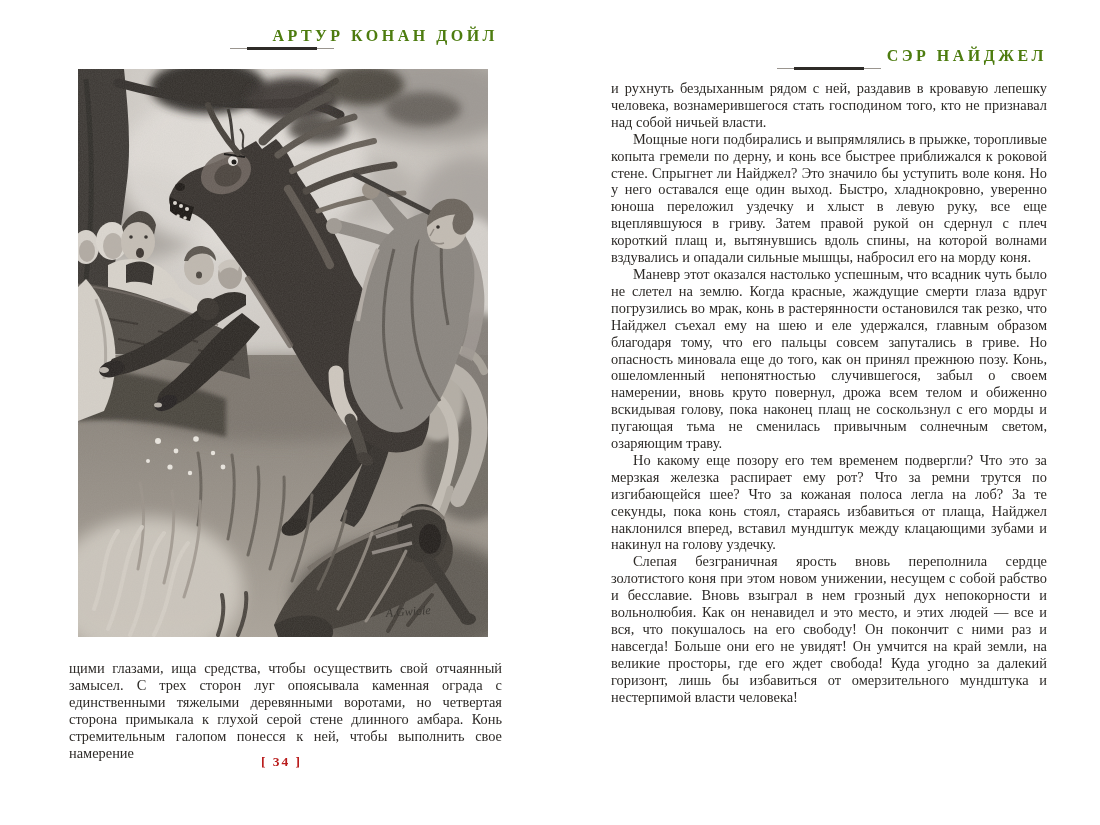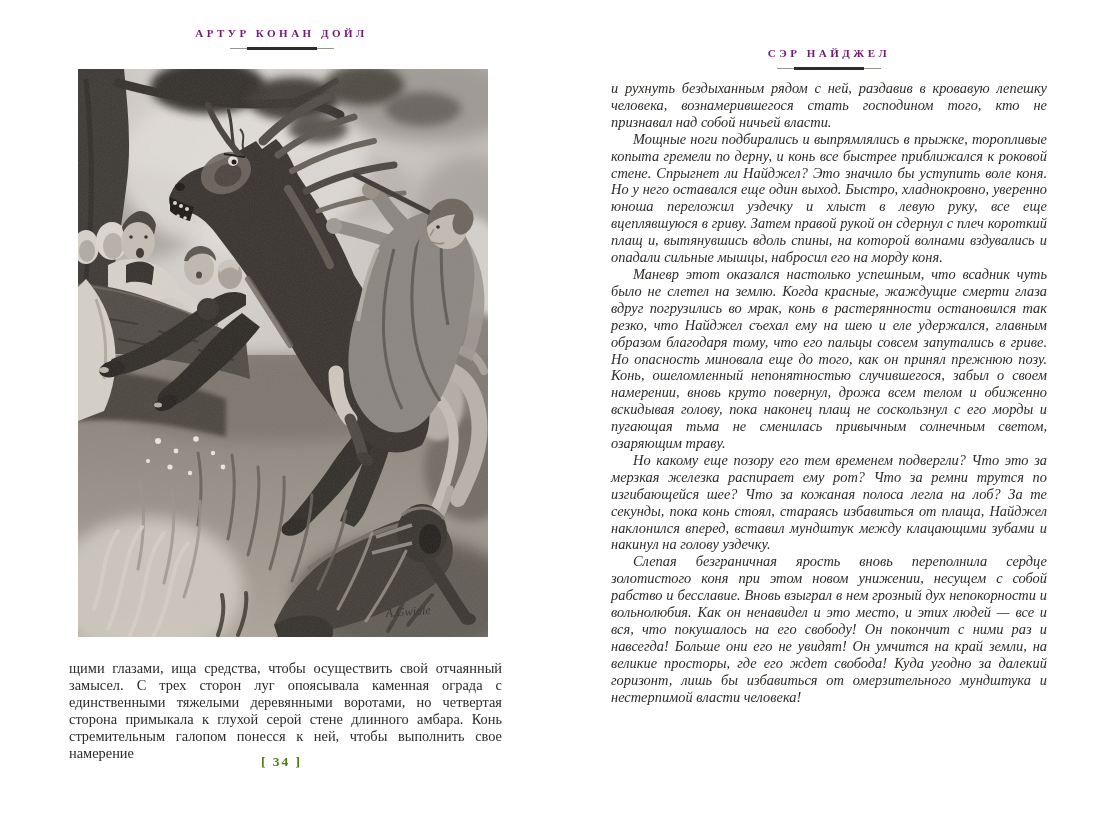--- a/index.html
+++ b/index.html
@@ -1,34 +1,34 @@
 <!DOCTYPE html>
 <html lang="ru"><head>
 <meta charset="utf-8">
 <style>
   html,body{margin:0;padding:0;background:#ffffff;}
   .spread{position:relative;width:1100px;height:825px;background:#ffffff;overflow:hidden;
           font-family:"Liberation Serif","DejaVu Serif",serif;color:#2d2a27;}
   .page{position:absolute;top:0;height:825px;}
   .page-left{left:65px;width:433px;}
   .page-right{left:611px;width:436px;margin-top:20px;}
-  .running-head{position:absolute;top:27px;left:0;right:0;text-align:center;
-                font-size:11px;font-weight:700;letter-spacing:3.5px;color:#701a75;white-space:nowrap;}
+  .running-head{position:absolute;top:27px;left:0;right:0;text-align:right;
+                font-size:16px;font-weight:700;letter-spacing:3.5px;color:#4d7c0f;white-space:nowrap;}
   .head-rule{position:absolute;top:47px;left:50%;transform:translateX(-50%);width:104px;height:3px;}
   .head-rule::before{content:"";position:absolute;top:1px;left:0;width:104px;height:1px;background:#9a958f;}
   .head-rule::after{content:"";position:absolute;top:0;left:17px;width:70px;height:3px;background:#2e2b28;}
   .illustration{position:absolute;left:13px;top:69px;width:410px;height:568px;margin:0;}
   .illustration svg{display:block;width:410px;height:568px;}
   .body-text{font-size:14.4px;line-height:16.9px;text-align:justify;hyphens:auto;-webkit-hyphens:auto;}
   .page-left .body-text{position:absolute;top:656px;left:0;width:433px;margin:4px;}
-  .text-block{position:absolute;top:60px;left:0;width:436px;font-style:italic;}
+  .text-block{position:absolute;top:60px;left:0;width:436px;}
   .text-block p{margin:0;text-indent:22px;}
   .text-block p.no-indent{text-indent:0;}
   .folio{position:absolute;top:754px;left:0;right:0;text-align:center;
-         font-size:13.5px;font-weight:700;letter-spacing:2px;color:#4d7c0f;}
+         font-size:13.5px;font-weight:700;letter-spacing:2px;color:#b91c1c;}
 </style>
 </head>
 <body>
 
 <div class="spread">
 
   <section class="page page-left">
     <div class="running-head">АРТУР КОНАН ДОЙЛ</div>
     <div class="head-rule"></div>
 

